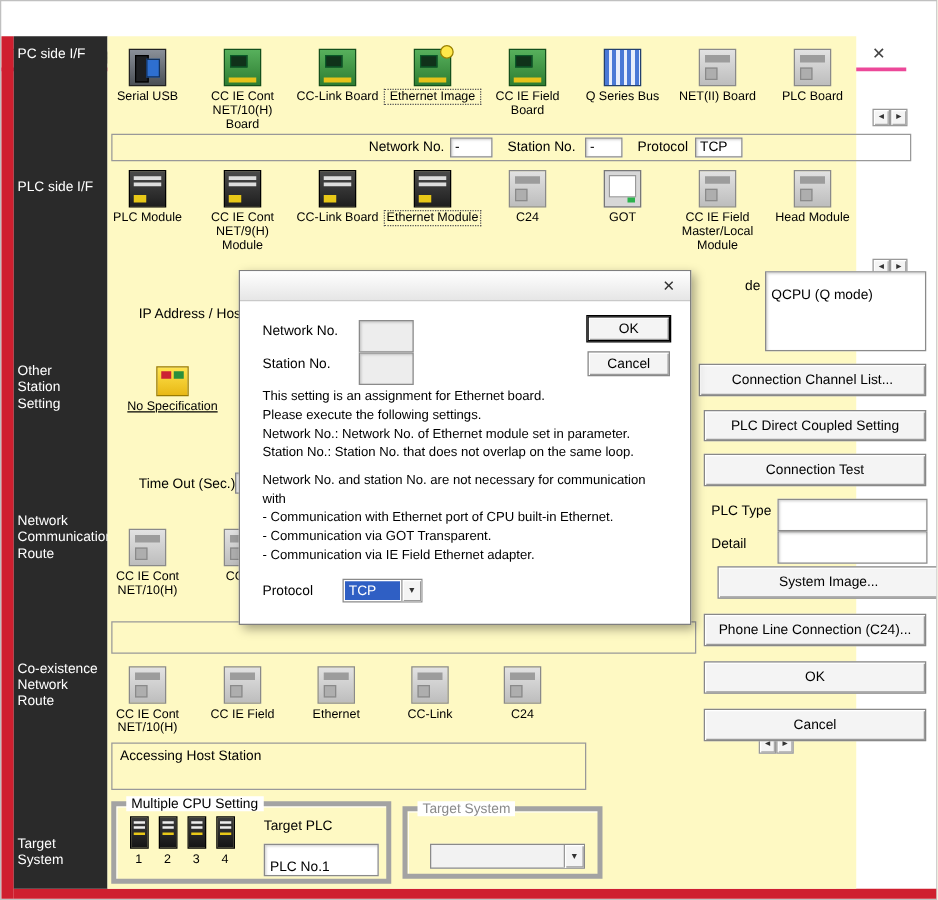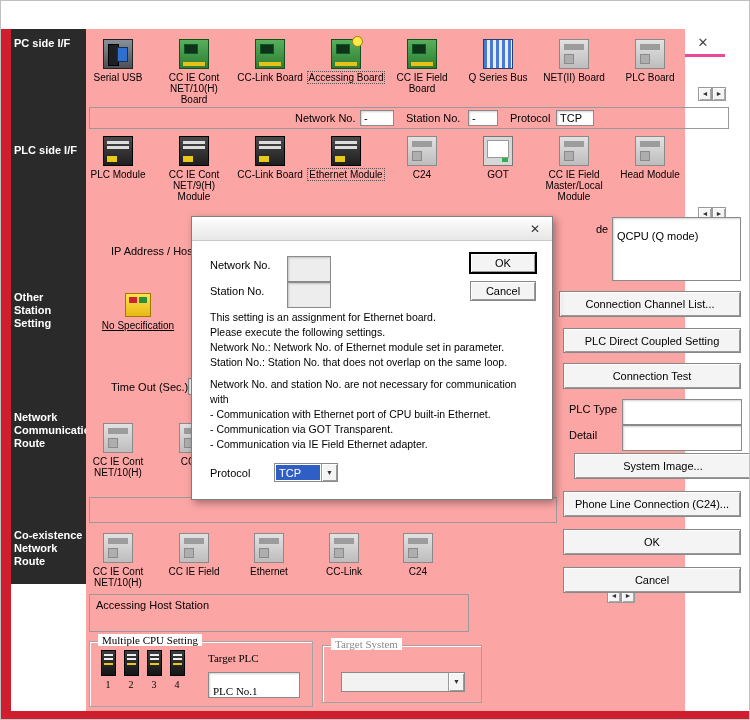--- a/index.html
+++ b/index.html
@@ -7,23 +7,23 @@
     --highlight:#2f5fc4; --btn-face:#f4f4f4; --border-dark:#8a8a8a;
   }
   *{box-sizing:border-box; margin:0; padding:0;}
   body{font-family:"Liberation Sans", sans-serif; background:#ffffff;}
   .window{position:relative; width:750px; height:720px; background:#fff; overflow:hidden; border:1px solid #c0c0c0; font-size:11px; color:#000;}
   .titlebar{position:absolute; left:0; top:0; width:724px; height:28px; background:#fff; border-bottom:3px solid #ec4899;margin-top:28px;}
   .titlebar .title{position:absolute; left:5px; top:7px; font-size:13px; color:#8f8f8f;}
   .titlebar .close{position:absolute; right:14px; top:6px; width:16px; height:16px; text-align:center; line-height:16px; font-size:13px; color:#444; cursor:default;}
   .left-strip{position:absolute; left:0; top:28px; width:10px; height:692px; background:var(--red);}
   .bottom-strip{position:absolute; left:10px; top:710px; width:740px; height:10px; background:var(--red);}
-  .sidebar{position:absolute; left:10px; top:28px; width:75px; height:555px; background:var(--sidebar-bg); color:var(--sidebar-text);font-weight:bold;}
+  .sidebar{position:absolute; left:10px; top:28px; width:75px; height:682px; background:var(--sidebar-bg); color:var(--sidebar-text);}
   .side-label{position:absolute; left:3px; font-size:11px; line-height:13px; white-space:pre-line;}
-  .main{position:absolute; left:85px; top:28px; width:599px; height:682px; background:#fca5a5;}
+  .main{position:absolute; left:85px; top:28px; width:599px; height:682px; background:#fef9c3;}
 
   .row{position:absolute; left:0; width:665px;}
   .cell{position:absolute; width:76px; top:0; text-align:center;}
   .icon{width:30px; height:30px; margin:0 auto; position:relative;}
   .cap{font-size:10px; line-height:11px; margin-top:3px; text-align:center;}
   .cap.focus{outline:1px dotted #555; outline-offset:0px;}
   .cap.selected{text-decoration:underline;}
 
   .ic-usb{background:linear-gradient(#8a9099,#4a4f55); border:1px solid #222;}
   .ic-usb::before{content:""; position:absolute; left:4px; top:4px; width:9px; height:20px; background:#1d1f22; border:1px solid #000;}
@@ -49,21 +49,21 @@
   .ic-cpu::before{content:""; position:absolute; left:2px; top:3px; right:2px; height:2px; background:#eee; box-shadow:0 4px 0 #eee, 0 9px 0 #e8c818;}
 
   .arrpair{position:absolute; display:flex;}
   .arrbtn{width:14px; height:14px; border:1px solid #999; background:var(--btn-face); font-size:7px; line-height:12px; text-align:center; color:#333; box-shadow:inset 1px 1px 0 #fff, inset -1px -1px 0 #aaa;}
 
   .bar{position:absolute; border:1px solid #999;}
   .lbl{position:absolute; font-size:11px;}
   .inset{position:absolute; background:#fff; border:1px solid #8a8a8a; box-shadow:inset 1px 1px 2px rgba(0,0,0,.18); font-size:11px; padding:12px 4px; overflow:hidden;}
   .btn{position:absolute; background:var(--btn-face); border:1px solid #888; box-shadow:inset 1px 1px 0 #fff, inset -1px -1px 0 #9a9a9a; font-size:11px; display:flex; align-items:center; justify-content:center;}
   .btn.default{border:1px solid #000; box-shadow:0 0 0 1px #000, inset 1px 1px 0 #fff, inset -1px -1px 0 #9a9a9a;}
-  .grp{position:absolute; border:1px solid #a3a3a3; box-shadow:inset 1px 1px 0 #fff;font-family:Liberation Serif, serif;}
+  .grp{position:absolute; border:4px solid #a3a3a3; box-shadow:inset 1px 1px 0 #fff;}
   .grp-label{position:absolute; top:-8px; left:8px; background:#fff; padding:0 4px; font-size:11px;}
   .grp-label.dim{color:#8a8a8a;}
   .dd{position:absolute; border:1px solid #8a8a8a; background:#fff; display:flex;}
   .dd-val{flex:1; font-size:11px; padding:1px 3px; display:flex; align-items:center;}
   .dd-val.hl{background:var(--highlight); color:#fff; margin:1px;}
   .dd-btn{width:16px; background:var(--btn-face); border-left:1px solid #999; box-shadow:inset 1px 1px 0 #fff, inset -1px -1px 0 #9a9a9a; font-size:7px; display:flex; align-items:center; justify-content:center; color:#333;}
 
   .modal{position:absolute; left:190px; top:215px; width:362px; height:284px; background:#fff; border:1px solid #7f7f7f; box-shadow:3px 3px 8px rgba(0,0,0,.35); z-index:10;}
   .modal-title{position:absolute; left:0; top:0; right:0; height:24px; background:linear-gradient(#ffffff,#e6e6e6); border-bottom:1px solid #c9c9c9;}
   .modal-title .title{position:absolute; left:9px; top:5px; font-size:12px; color:#000;}
@@ -111,21 +111,21 @@
         <div class="cap">CC IE Cont NET/10(H) Board</div>
       </div>
       <div class="cell" style="left:146px">
         <div class="icon ic-green"></div>
         <div class="cap">CC-Link Board</div>
       </div>
       <div class="cell" style="left:222px">
         <div class="icon ic-green">
             <span class="tag"></span>
           </div>
-        <div class="cap focus">Accessing Board</div>
+        <div class="cap focus">Ethernet Image</div>
       </div>
       <div class="cell" style="left:298px">
         <div class="icon ic-green"></div>
         <div class="cap">CC IE Field Board</div>
       </div>
       <div class="cell" style="left:374px">
         <div class="icon ic-qbus"></div>
         <div class="cap">Q Series Bus</div>
       </div>
       <div class="cell" style="left:450px">

